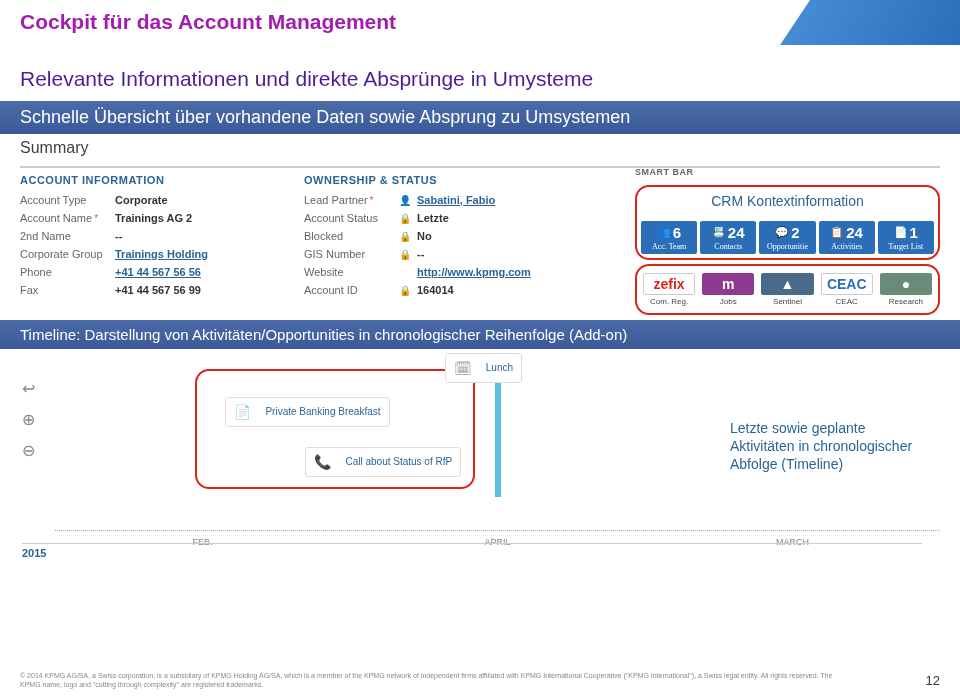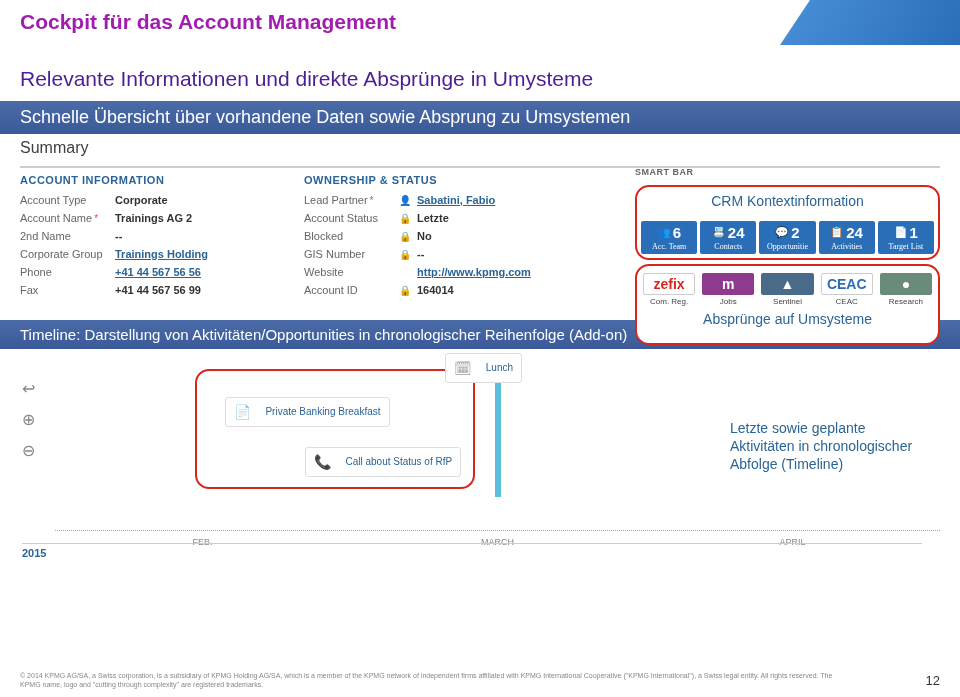--- a/index.html
+++ b/index.html
@@ -219,21 +219,20 @@
           </div>
           <div class="etile">
             <div class="eicon" style="background:#fff;color:#2a6eb8;border:1px solid #ccc;">CEAC</div>
             <div>CEAC</div>
           </div>
           <div class="etile">
             <div class="eicon" style="background:#6a8a7a;color:#fff;">●</div>
             <div>Research</div>
           </div>
         </div>
-      <div class="annot">Absprünge auf Umsysteme</div>
     </div>
   </div>
 </div>
 
 <div class="timeline-banner">Timeline: Darstellung von Aktivitäten/Opportunities in chronologischer Reihenfolge (Add-on)</div>
 
 <div class="timeline-area">
   <div class="tl-controls">
     <span>↩</span>
     <span>⊕</span>
@@ -255,22 +254,22 @@
     <div class="tl-card" style="left:230px; top:88px;">
       <span class="cicon">📞</span>
       <span class="ctxt">Call about Status of
 RfP</span>
     </div>
   </div>
   <div class="annot-right">Letzte sowie geplante Aktivitäten in chronologischer Abfolge (Timeline)</div>
   <div class="tl-axis"></div>
   <div class="tl-months">
     <span>FEB.</span>
+    <span>APRIL</span>
     <span>MARCH</span>
-    <span>APRIL</span>
   </div>
   <div class="tl-year">2015</div>
 </div>
 
 <div class="footer">
   <div style="max-width:820px;">© 2014 KPMG AG/SA, a Swiss corporation, is a subsidiary of KPMG Holding AG/SA, which is a member of the KPMG network of independent firms affiliated with KPMG International Cooperative ("KPMG International"), a Swiss legal entity. All rights reserved. The KPMG name, logo and "cutting through complexity" are registered trademarks.</div>
   <div class="pnum">12</div>
 </div>
 
 </body></html>

